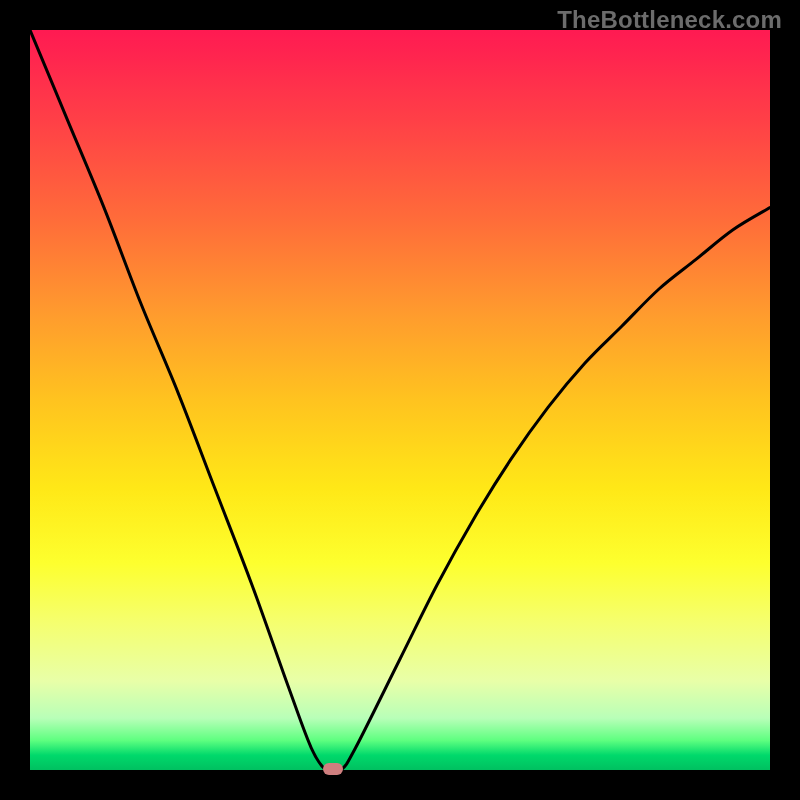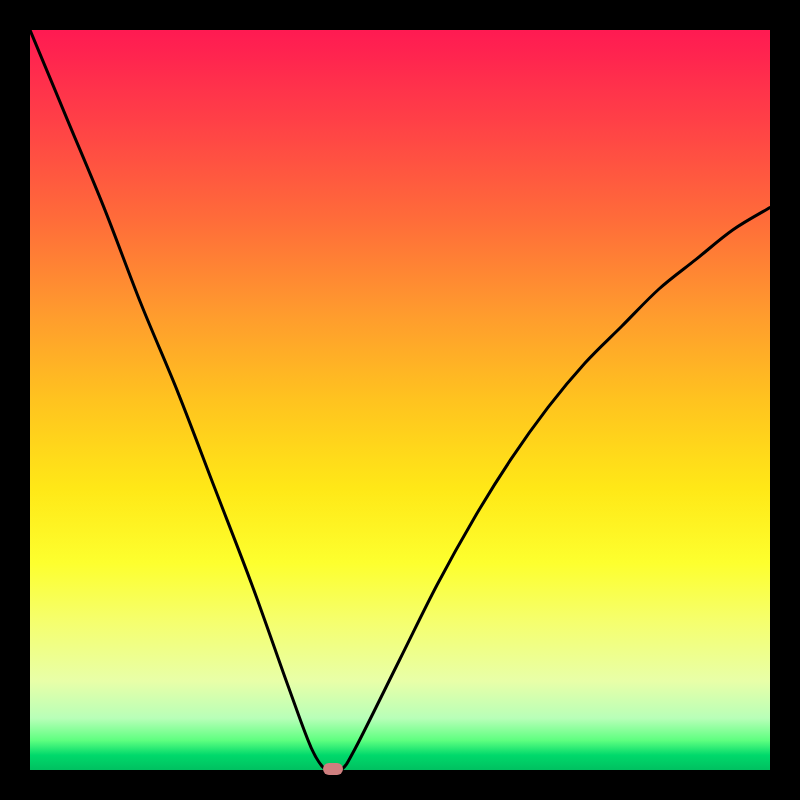--- a/index.html
+++ b/index.html
@@ -22,20 +22,21 @@
       #00c060 100%);
   }
   .watermark{position:absolute;top:6px;right:18px;color:#6c6c6c;font-size:24px;font-weight:600;letter-spacing:.2px}
   svg.curve{position:absolute;inset:0}
   .marker{position:absolute;width:20px;height:12px;border-radius:6px;background:#cf7f7f;transform:translate(-50%,-50%)}
 </style>
 </head>
 <body>
 
 <div class="frame">
+  <div class="watermark">TheBottleneck.com</div>
   <div class="plot">
     <div class="gradient"></div>
     <svg class="curve" viewBox="0 0 740 740" preserveAspectRatio="none">
       <path id="curve-path" fill="none" stroke="#000" stroke-width="3" stroke-linecap="round" stroke-linejoin="round" d="M 0 0 C 6.166666666666667 14.799999999999992 24.666666666666664 59.199999999999946 37 88.79999999999995 C 49.333333333333336 118.39999999999996 61.666666666666664 146.76666666666668 74 177.60000000000002 C 86.33333333333333 208.43333333333337 98.66666666666667 242.9666666666667 111 273.8 C 123.33333333333333 304.6333333333333 135.66666666666666 331.76666666666665 148 362.59999999999997 C 160.33333333333334 393.4333333333333 172.66666666666666 426.73333333333335 185 458.8 C 197.33333333333334 490.8666666666667 209.66666666666666 521.7 222 555 C 234.33333333333334 588.3 249.13333333333333 631.4666666666667 259 658.6 C 268.8666666666667 685.7333333333333 275.0333333333333 704.2333333333333 281.2 717.8 C 287.3666666666667 731.3666666666666 291.06666666666666 736.3 296 740 C 300.93333333333334 743.7 305.8666666666667 743.7 310.8 740 C 315.73333333333335 736.3 315.73333333333335 736.3 325.6 717.8 C 335.4666666666667 699.3 356.43333333333334 656.1333333333333 370 629 C 383.56666666666666 601.8666666666667 394.66666666666674 578.4333333333334 407.00000000000006 555 C 419.33333333333337 531.5666666666666 431.6666666666667 509.3666666666667 444 488.4 C 456.3333333333333 467.4333333333333 468.6666666666667 447.7 481 429.2 C 493.3333333333333 410.7 505.6666666666667 393.4333333333334 518 377.40000000000003 C 530.3333333333334 361.3666666666667 542.6666666666666 346.5666666666666 555 332.99999999999994 C 567.3333333333334 319.4333333333333 579.6666666666666 308.3333333333333 592 296 C 604.3333333333334 283.6666666666667 616.6666666666666 270.1 629 259 C 641.3333333333334 247.9 653.6666666666666 239.26666666666668 666 229.40000000000003 C 678.3333333333334 219.5333333333334 690.6666666666666 208.4333333333334 703 199.80000000000007 C 715.3333333333334 191.16666666666674 733.8333333333334 181.30000000000004 740 177.60000000000002"></path>
     </svg>
     <div class="marker" id="marker" style="left: 303.4px; top: 738.52px;"></div>
   </div>
 </div>
 
 </body></html>

